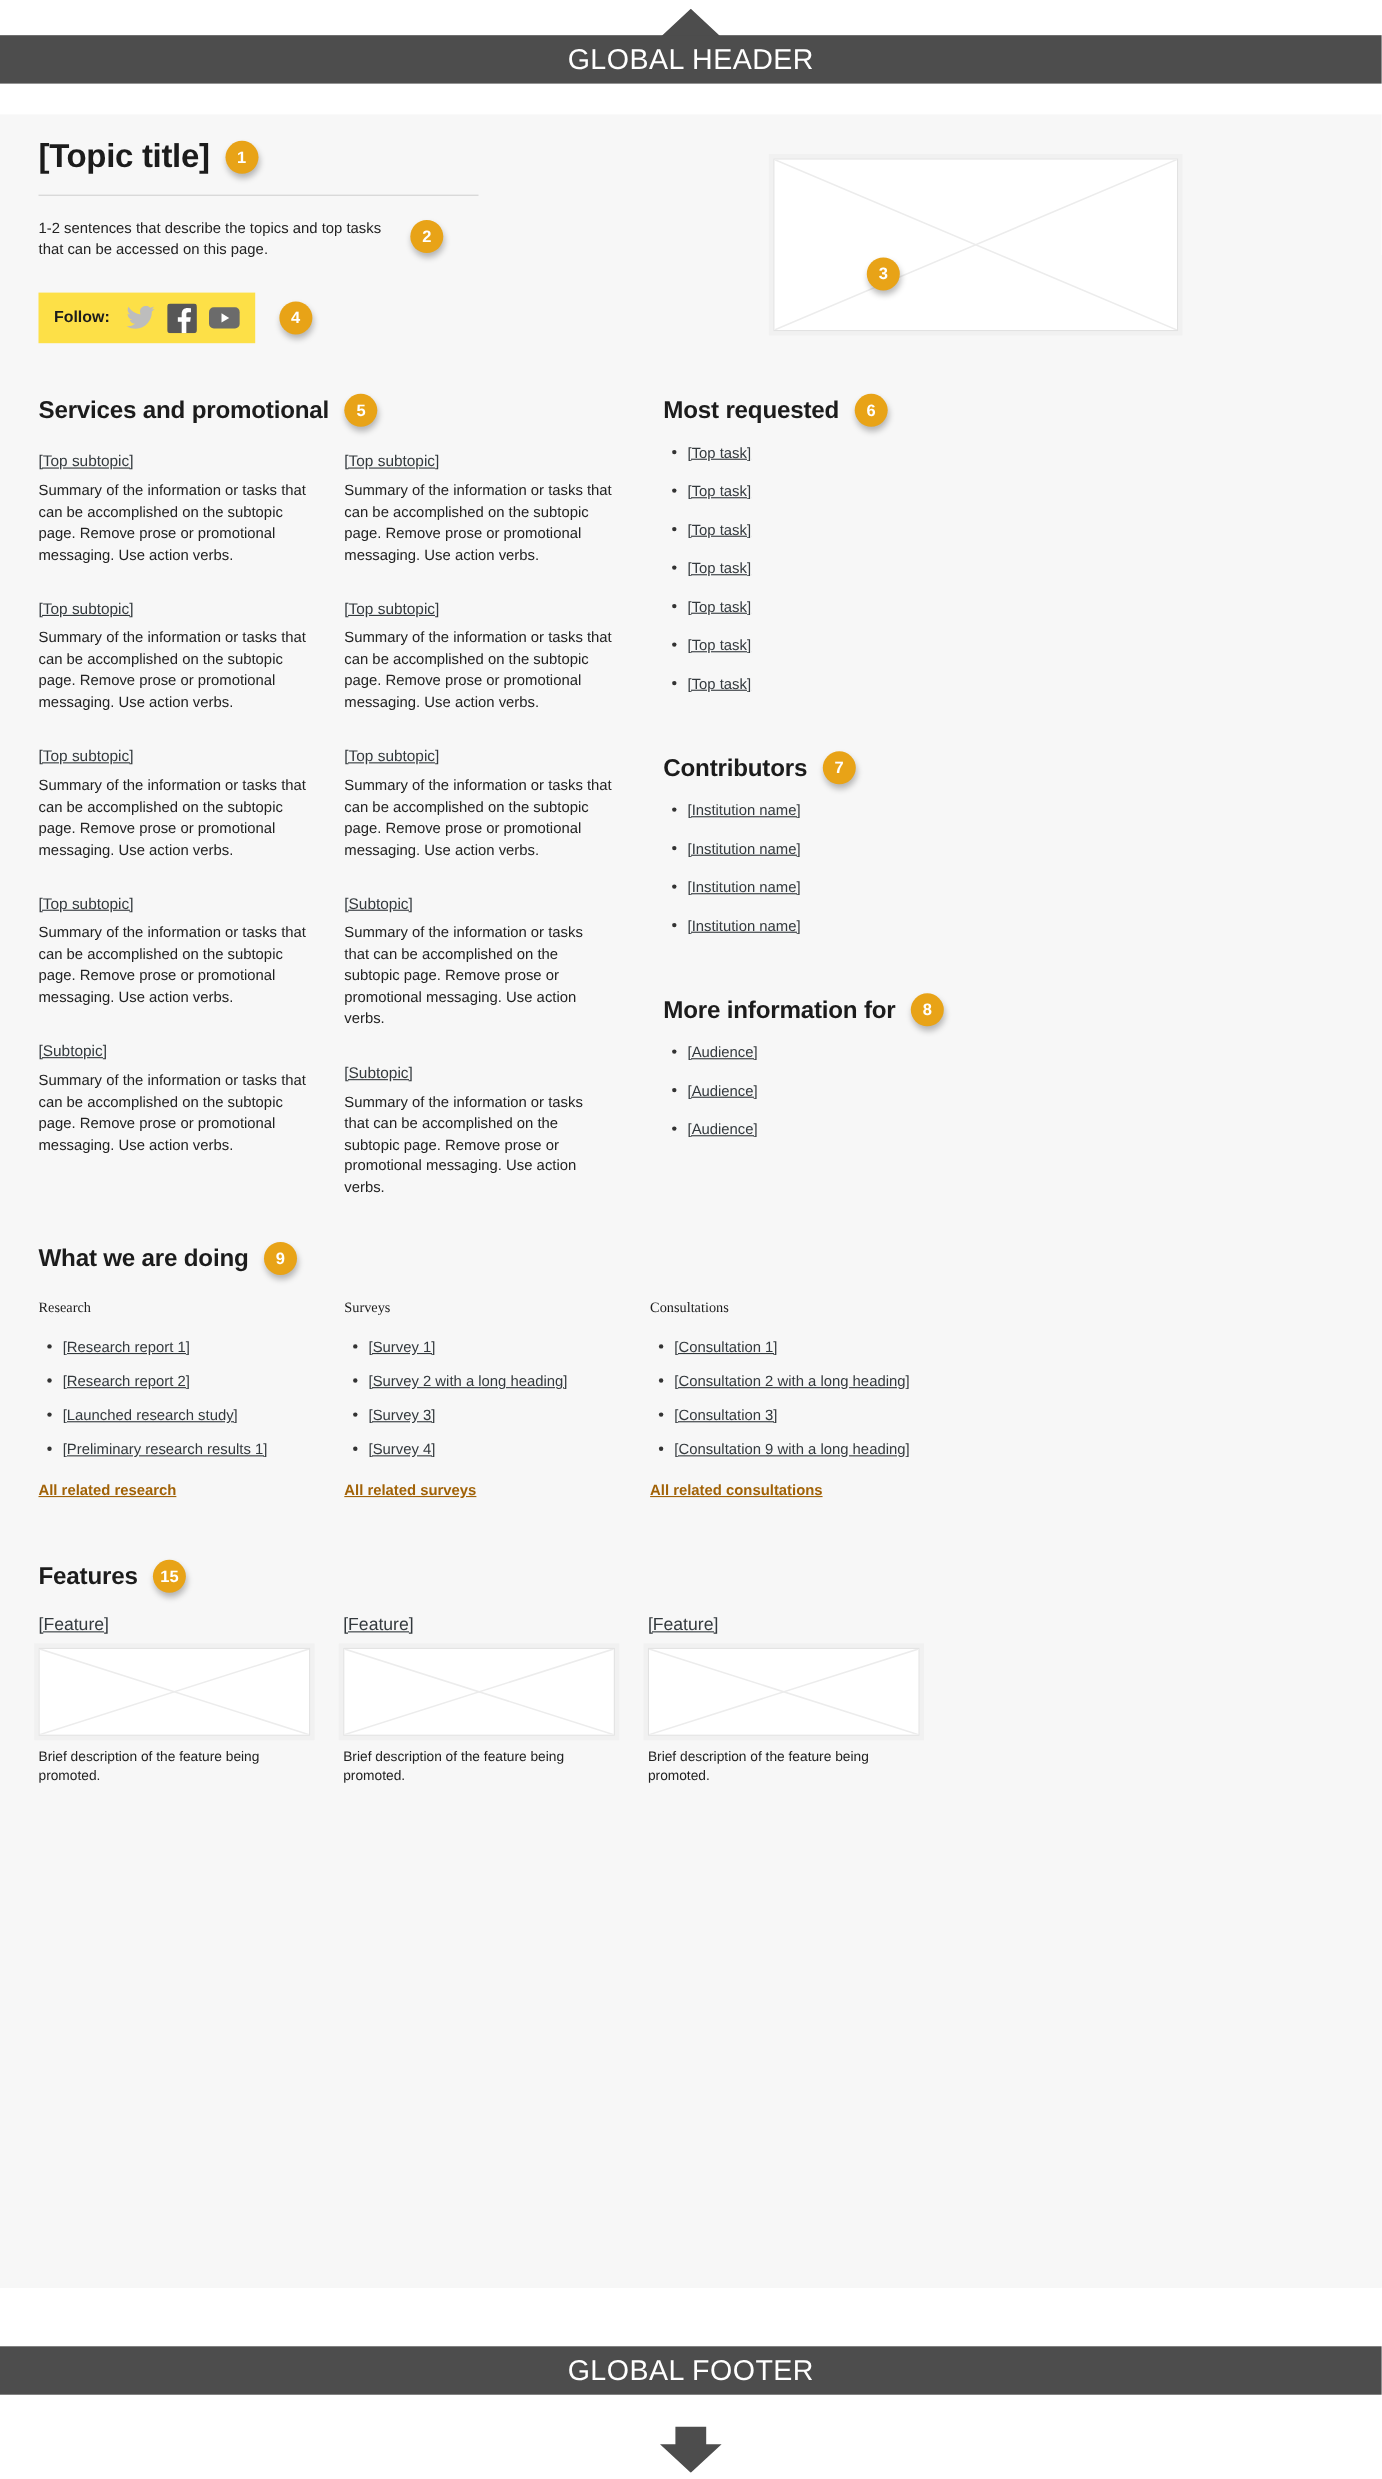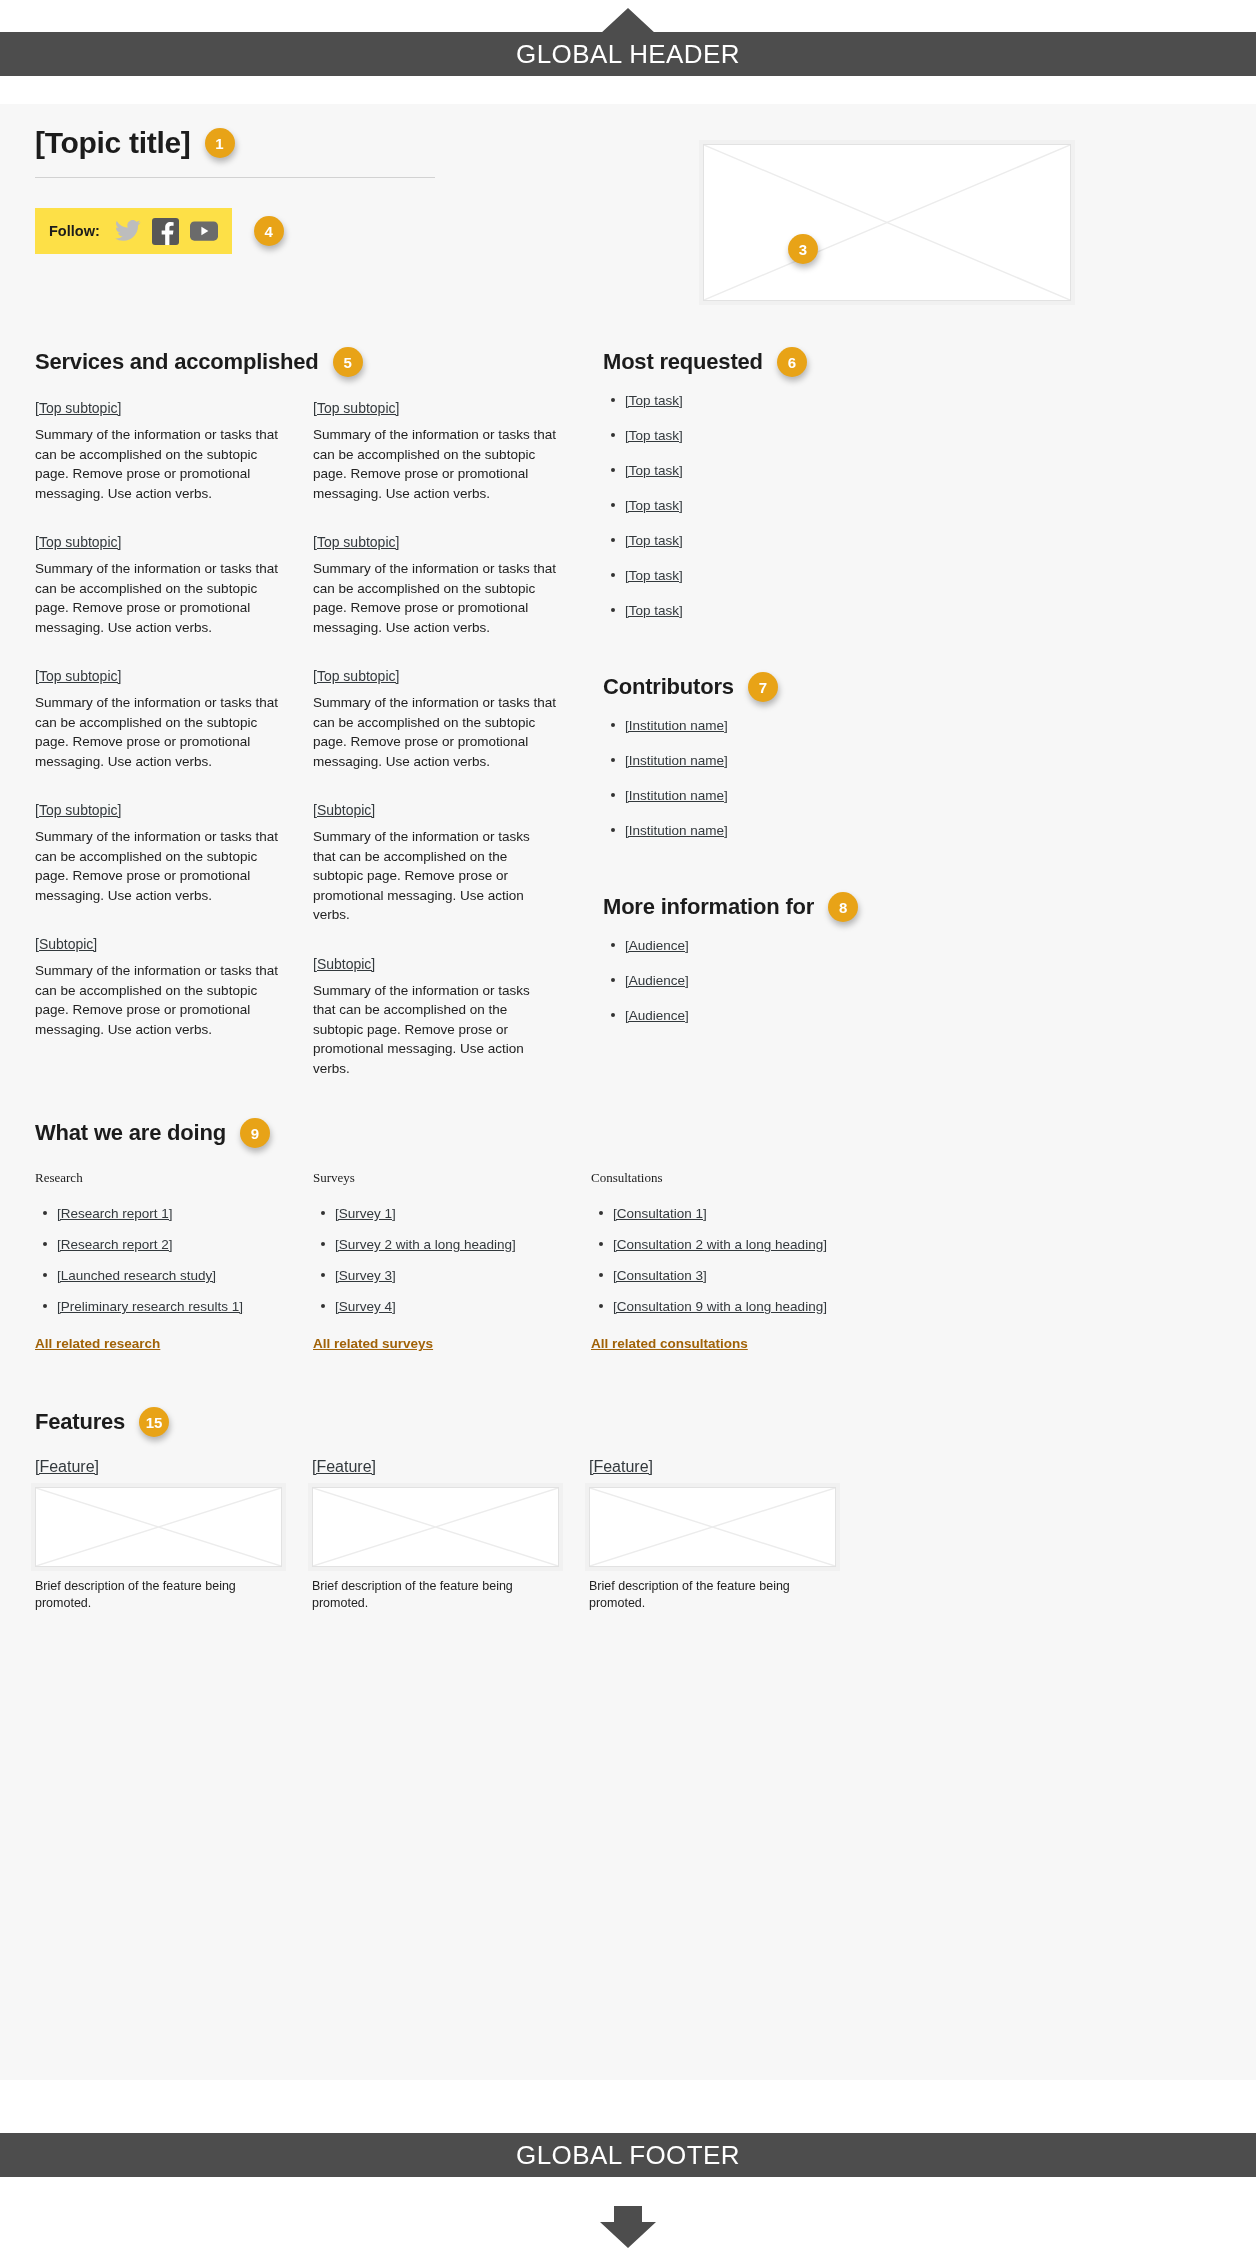--- a/index.html
+++ b/index.html
@@ -327,20 +327,24 @@
 
     <div class="intro-row">
       <div class="intro-left">
 
         <div class="topic-title-row">
           <h1 class="topic-title">[Topic title]</h1>
           <span class="badge">1</span>
         </div>
         <div class="title-rule"></div>
 
+        <div class="intro-desc">
+          <p>1-2 sentences that describe the topics and top tasks that can be accessed on this page.</p>
+          <span class="badge">2</span>
+        </div>
 
         <div class="follow-row">
           <div class="follow-bar">
             <span class="follow-label">Follow:</span>
 
             <a class="soc" href="#">
               <svg width="26" height="22" viewBox="0 0 26 22" aria-hidden="true">
                 <path fill="#bdbdbd" d="M25.6 2.6c-.95.42-1.96.7-3.02.83A5.27 5.27 0 0 0 24.9.54c-1.02.6-2.15 1.04-3.35 1.28A5.26 5.26 0 0 0 12.5 6.6c0 .41.05.81.14 1.2A14.93 14.93 0 0 1 1.78.97a5.26 5.26 0 0 0 1.63 7.02 5.2 5.2 0 0 1-2.38-.66v.07a5.26 5.26 0 0 0 4.22 5.16 5.3 5.3 0 0 1-2.37.09 5.27 5.27 0 0 0 4.91 3.66A10.56 10.56 0 0 1 0 18.5a14.88 14.88 0 0 0 8.06 2.37c9.68 0 14.97-8.02 14.97-14.97l-.02-.68A10.67 10.67 0 0 0 25.6 2.6z"></path>
               </svg>
             </a>
@@ -369,21 +373,21 @@
             <line class="xline" x1="0" y1="0" x2="366" y2="155"></line>
             <line class="xline" x1="366" y1="0" x2="0" y2="155"></line>
           </svg>
         </div>
         <span class="badge hero-badge">3</span>
       </div>
     </div>
 
     <div class="services">
       <div class="sec-head">
-        <h2>Services and accomplished</h2>
+        <h2>Services and promotional</h2>
         <span class="badge">5</span>
       </div>
 
       <div class="services-grid">
         <div class="svc-col">
           <div class="svc-item">
             <a class="lnk" href="#">[Top subtopic]</a>
             <p>Summary of the information or tasks that can be accomplished on the subtopic page. Remove prose or promotional messaging. Use action verbs.</p>
           </div>
           <div class="svc-item">

